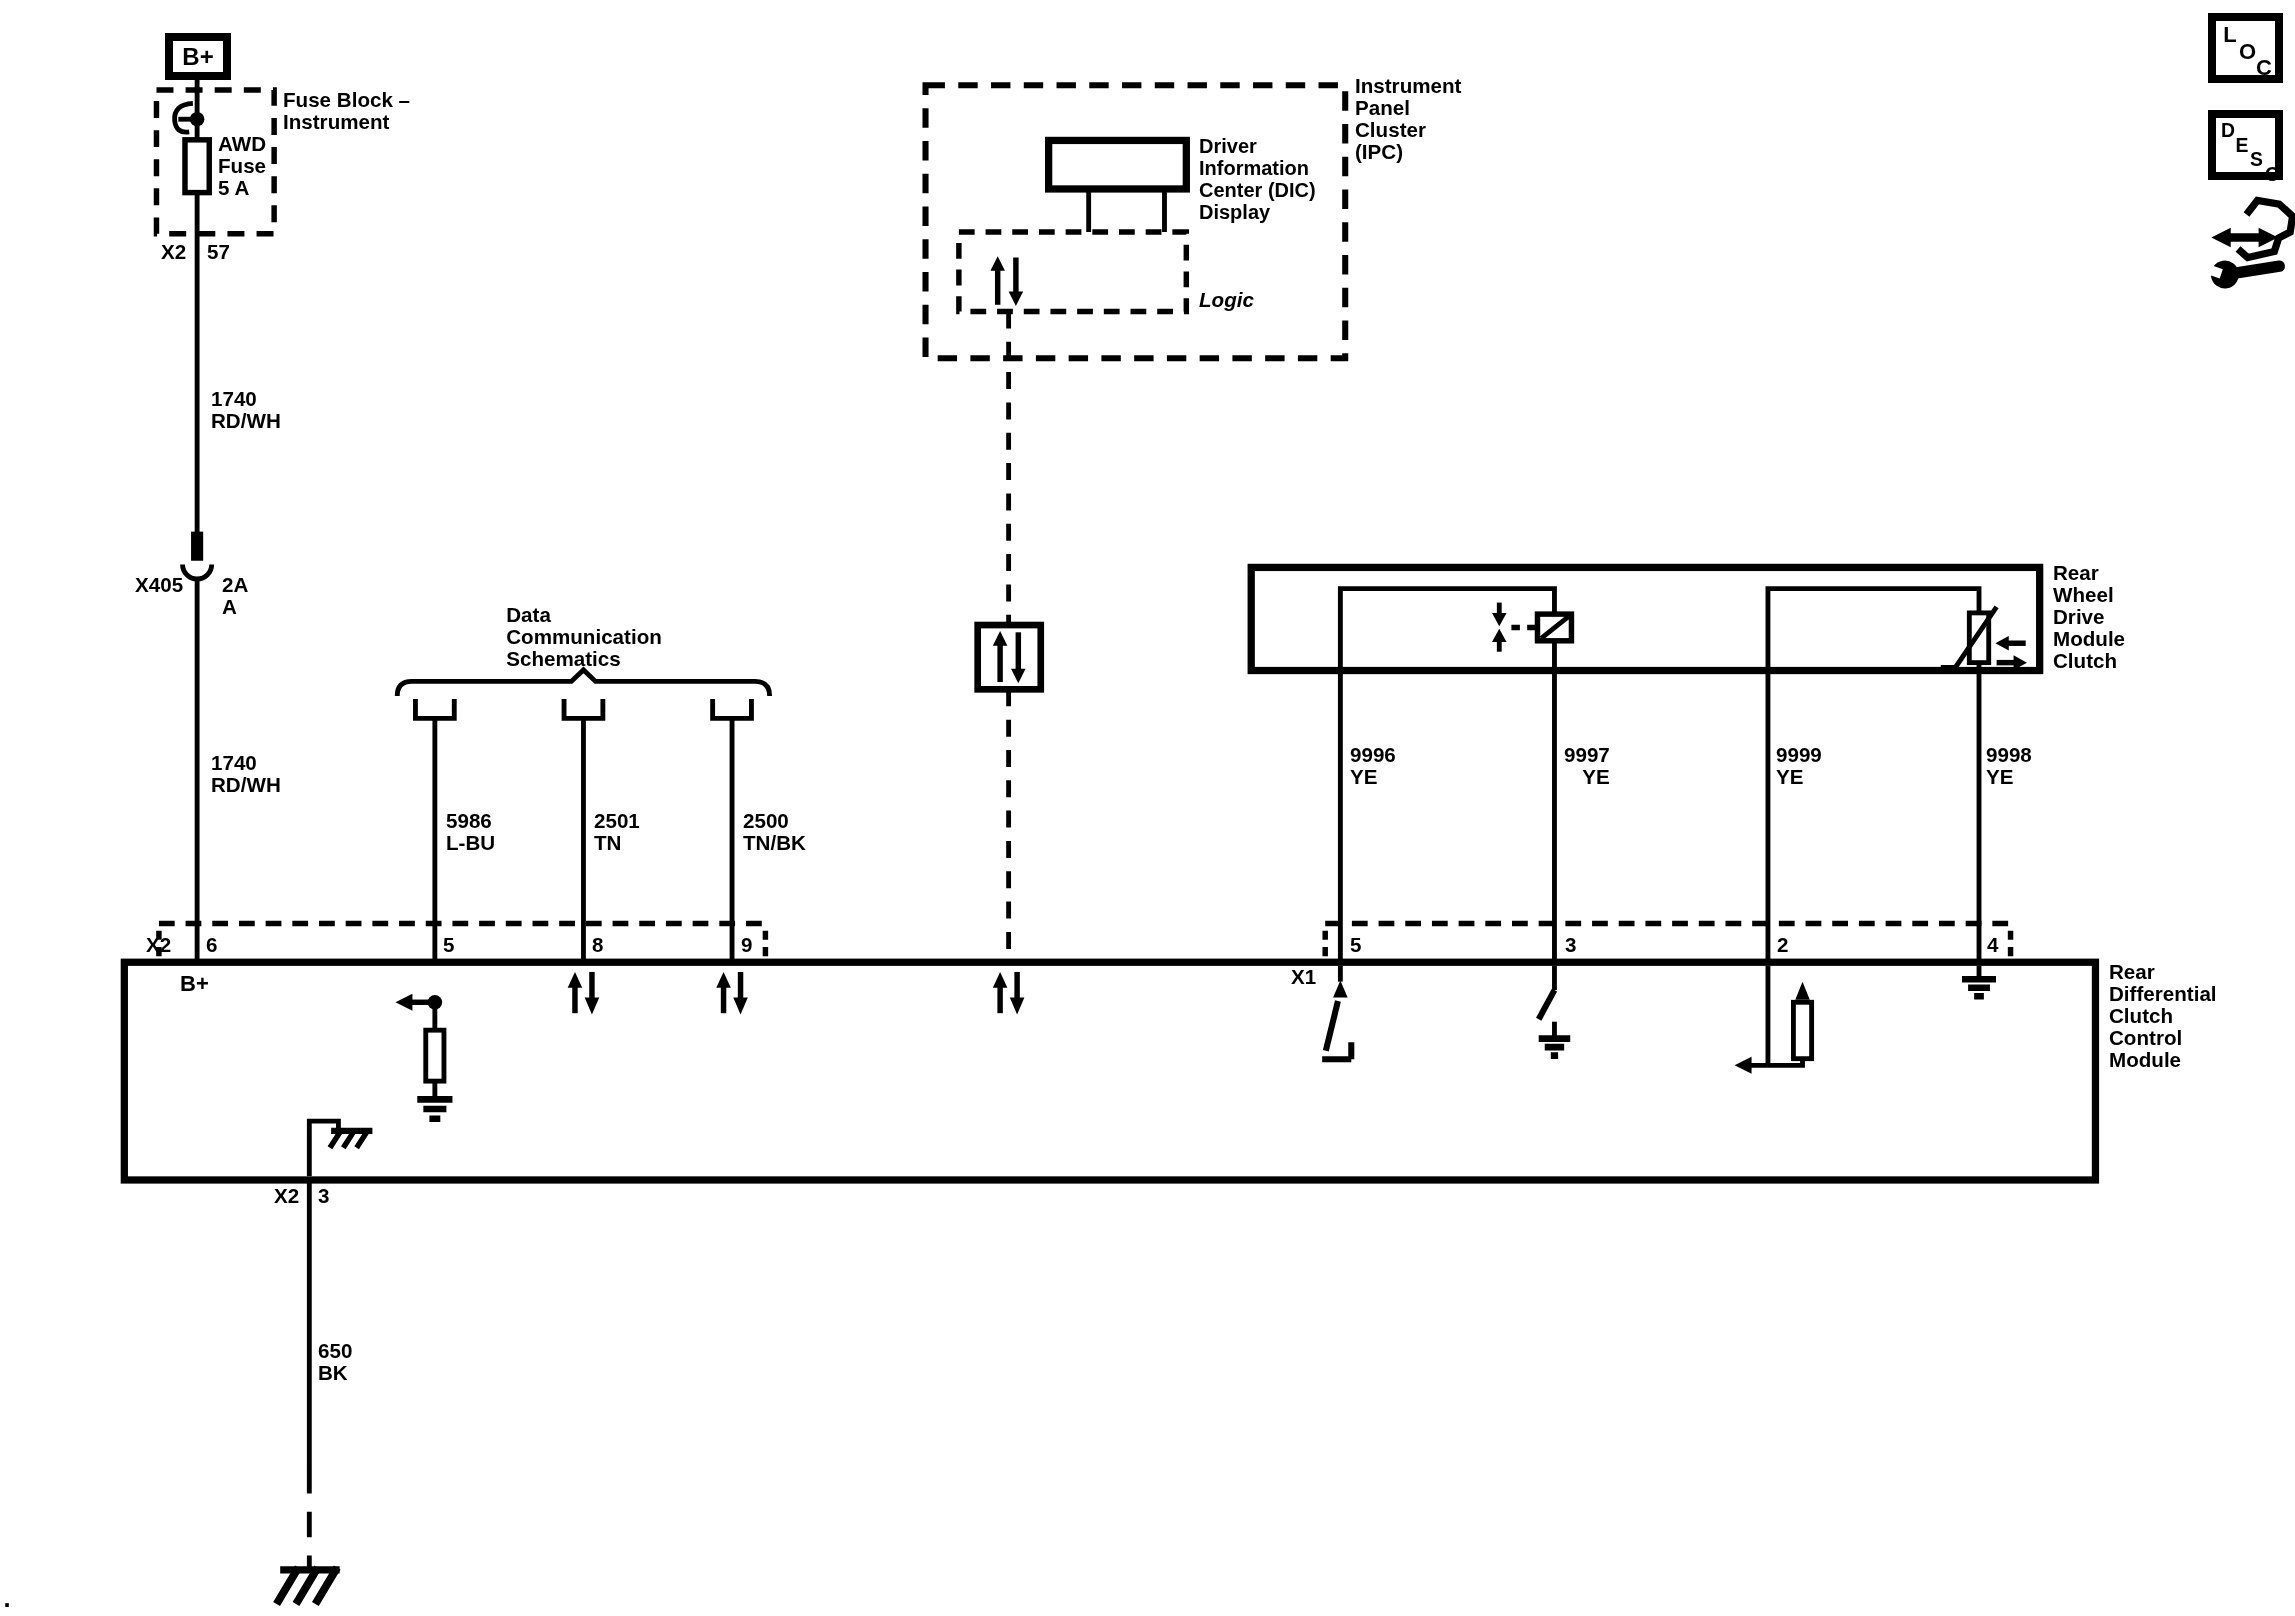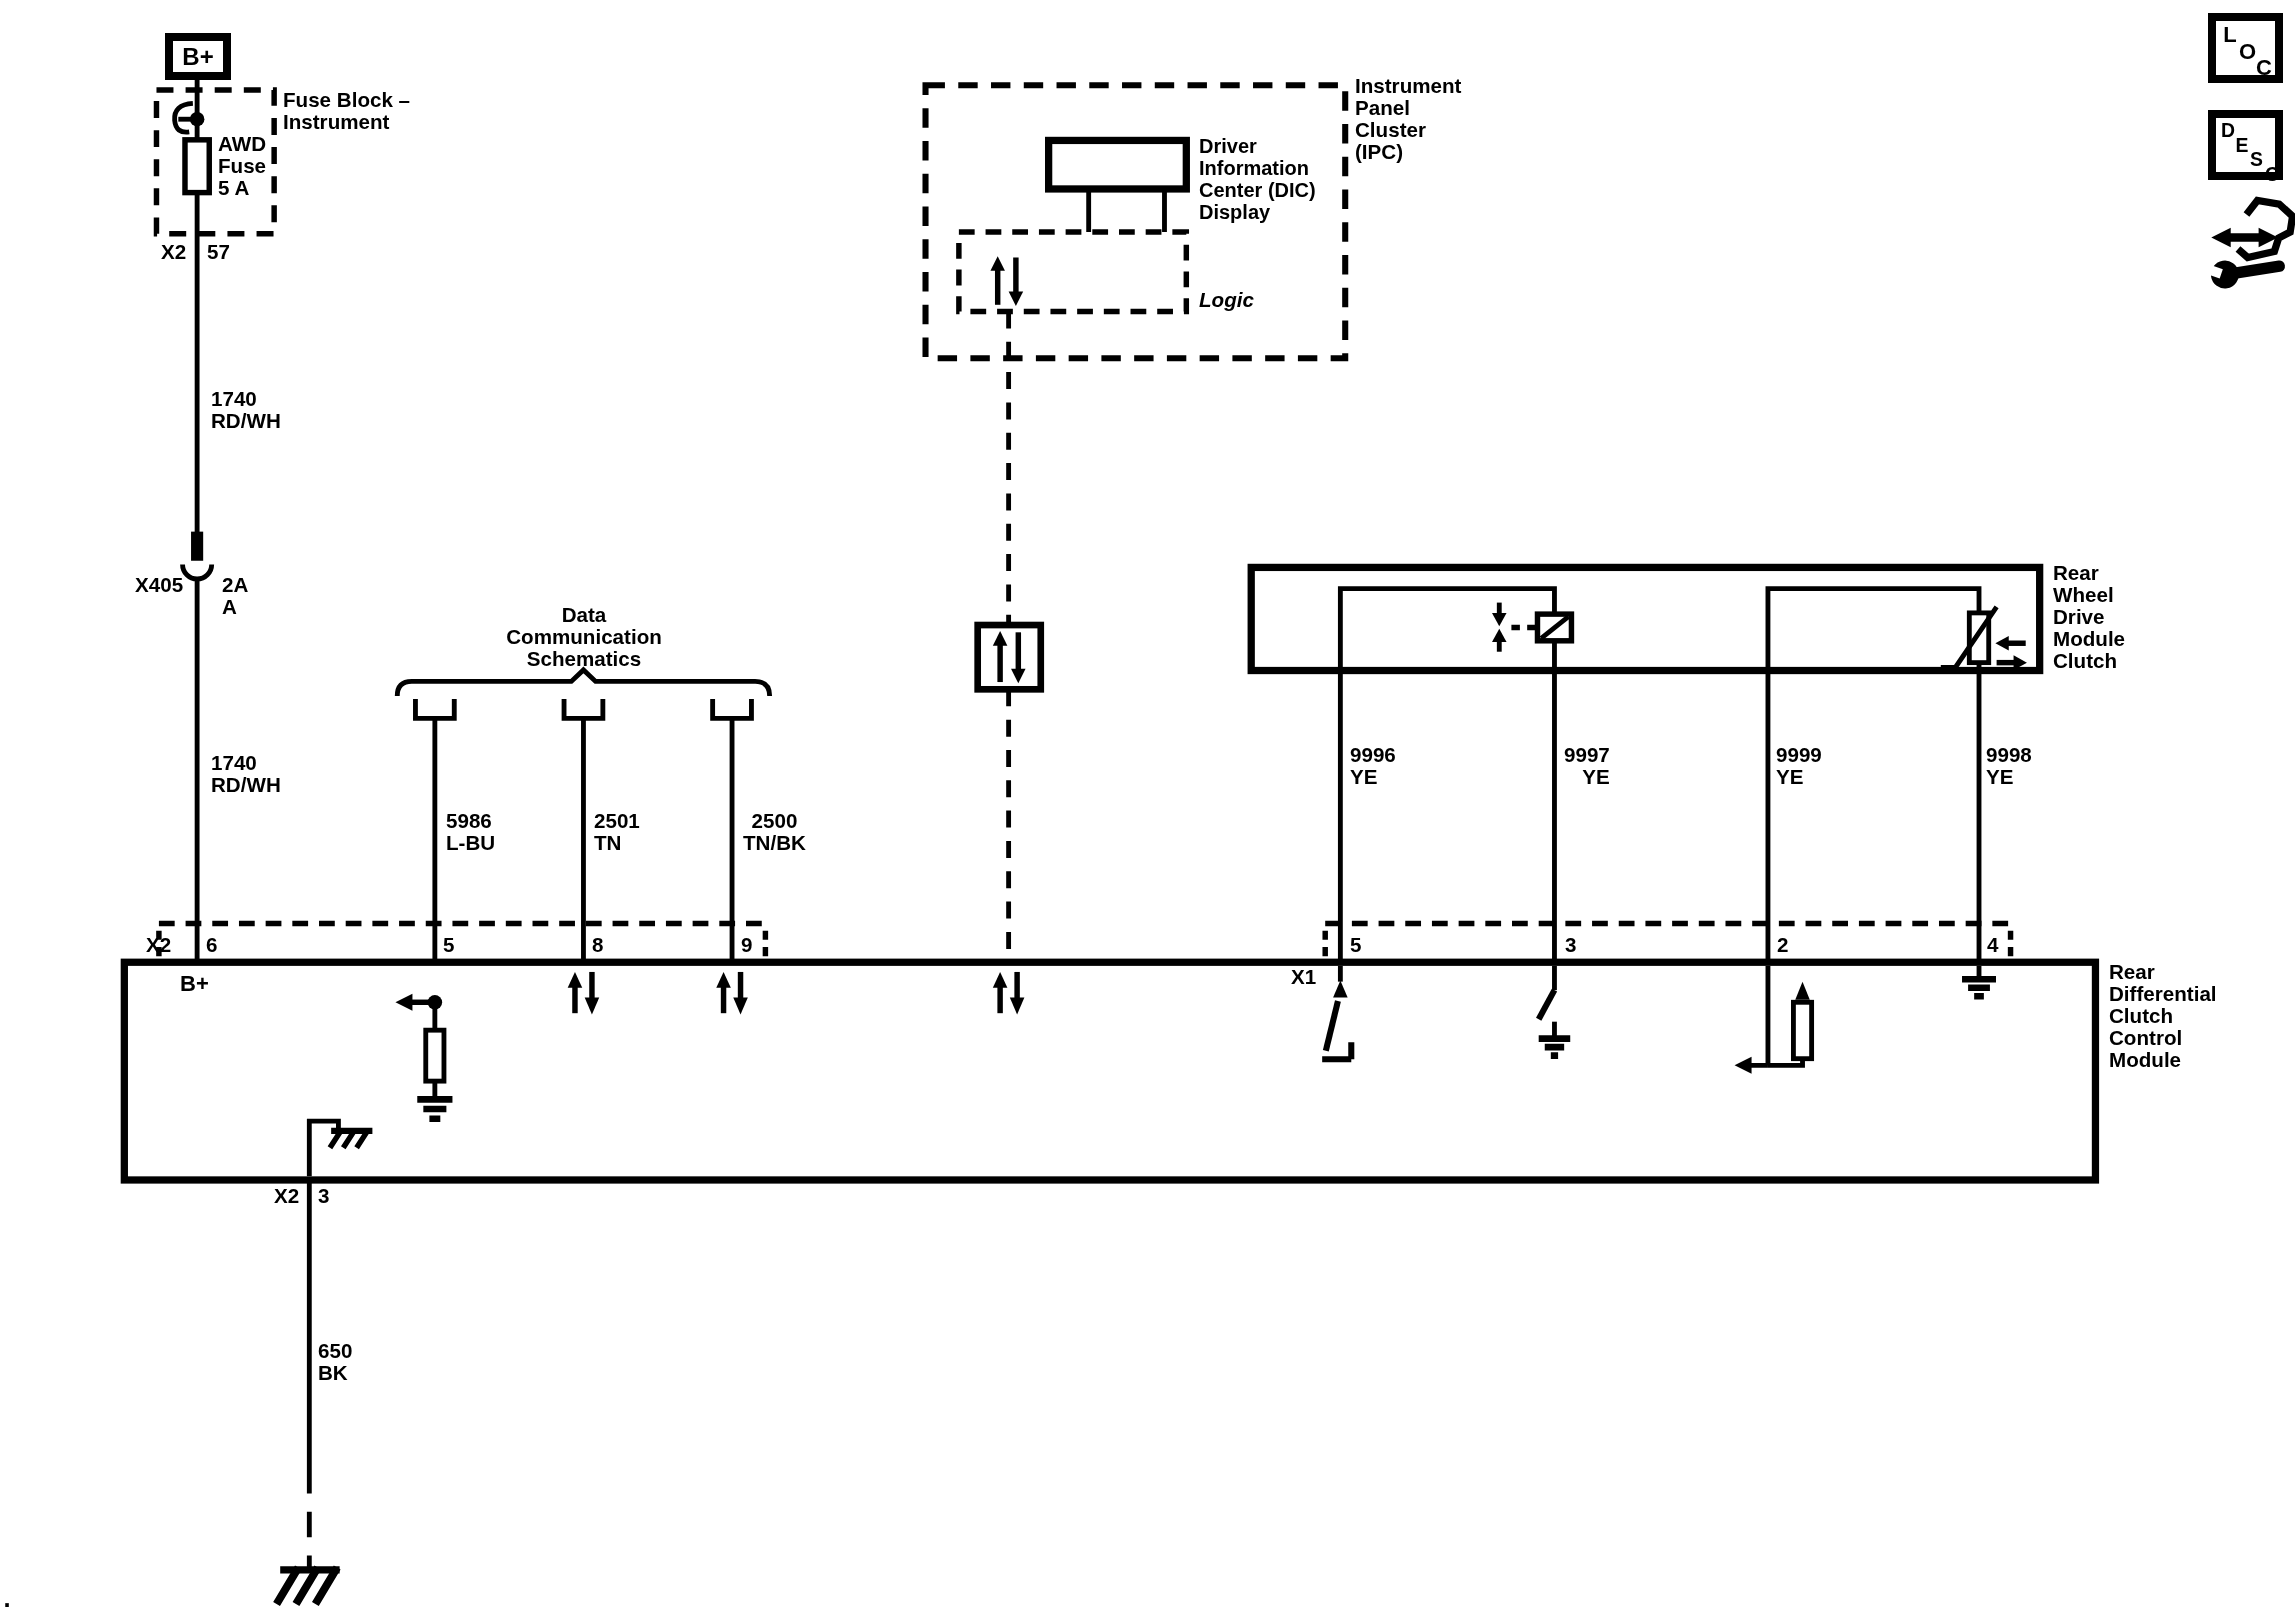--- a/index.html
+++ b/index.html
@@ -1,20 +1,20 @@
 <!DOCTYPE html>
 <html style="font-size:9.7px"><head>
 <meta charset="utf-8">
 <style>
   html,body{margin:0;padding:0;background:#fff;}
   #canvas{position:relative;width:2295px;height:1617px;background:#ffffff;overflow:hidden;
           font-family:"Liberation Sans",sans-serif;color:#000;}
   svg{position:absolute;left:0;top:0;}
   .lbl{position:absolute;font:700 20.6px/22px "Liberation Sans",sans-serif;color:#000;white-space:pre-line;}
-  .ctr{transform:translateX(-50%);text-align:center;}
+  .ctr{transform:translateX(-50%);text-align:left;}
   .bpbox{position:absolute;left:165px;top:33px;width:66px;height:47px;border:8.5px solid #000;
          box-sizing:border-box;display:flex;align-items:center;justify-content:center;
          font:700 24px "Liberation Sans",sans-serif;}
   .cornerbox{position:absolute;left:2208px;width:75px;height:70px;border:8px solid #000;box-sizing:border-box;}
   .cornerbox span{position:absolute;font:700 22px "Liberation Sans",sans-serif;}
   #locbox{top:13.3px;}
   #descbox{top:110px;}
   #descbox span{font-size:19.4px;}
   #locbox span:nth-child(1){left:7.3px;top:1.2px;}
   #locbox span:nth-child(2){left:23px;top:18px;}
@@ -199,21 +199,21 @@
 <div class="lbl" style="left:211px;top:752px;">1740
 RD/WH</div>
 
 <div class="lbl ctr" style="left:584px;top:604px;">Data
 Communication
 Schematics</div>
 <div class="lbl" style="left:446px;top:810px;">5986
 L-BU</div>
 <div class="lbl" style="left:594px;top:810px;">2501
 TN</div>
-<div class="lbl" style="left:743px;top:810px;text-align:center;">2500
+<div class="lbl" style="left:743px;top:810px;">2500
 TN/BK</div>
 
 <div class="lbl" style="left:1355px;top:75px;">Instrument
 Panel
 Cluster
 (IPC)</div>
 <div class="lbl" style="left:1199px;top:135px;font-size:20px;">Driver
 Information
 Center (DIC)
 Display</div>

